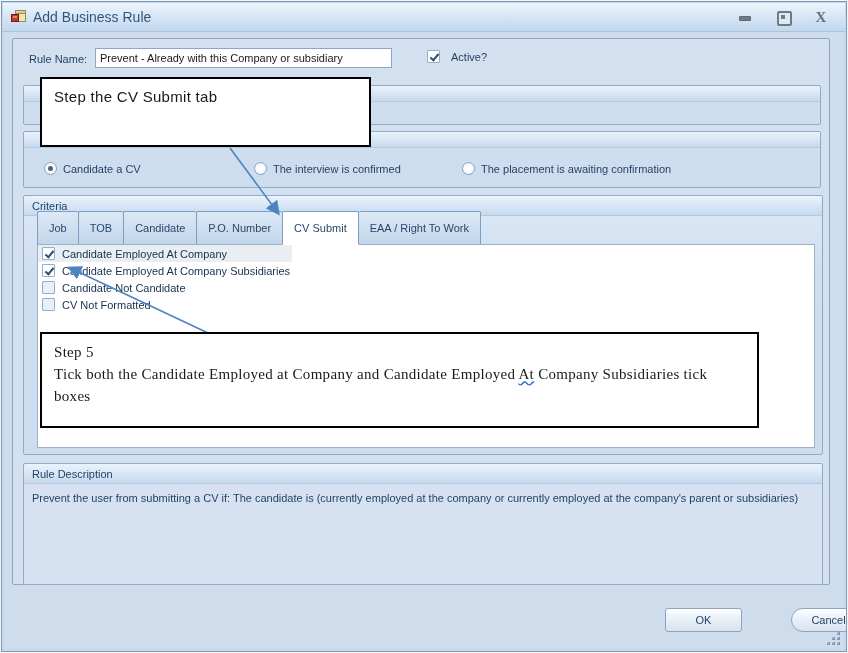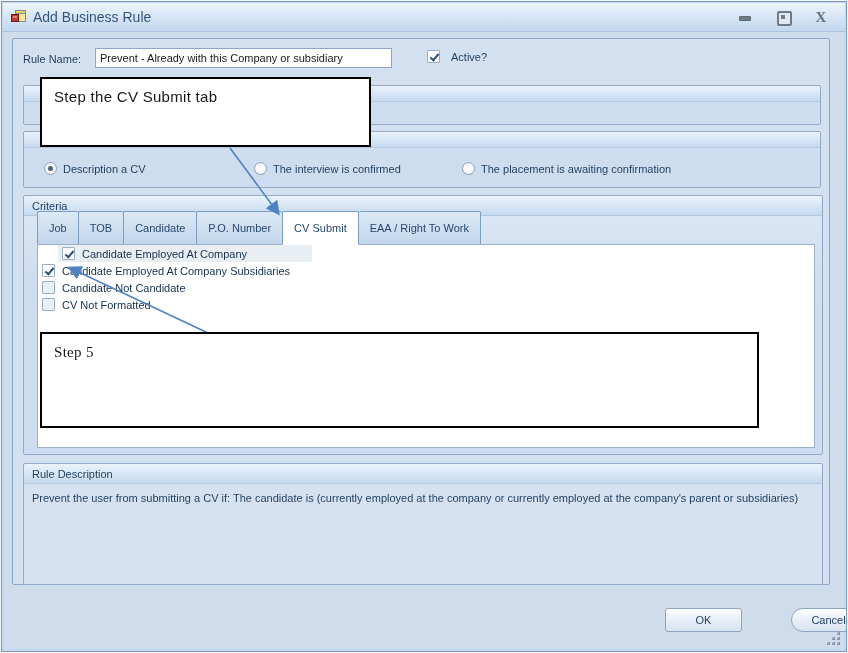--- a/index.html
+++ b/index.html
@@ -28,21 +28,21 @@
   .wb-min::after{content:"";position:absolute;left:2px;right:2px;bottom:3px;height:3px;background:#6e7b87;border:1px solid #5d6a75;border-radius:1px;}
   .wb-max::after{content:"";position:absolute;left:2px;top:1px;width:11px;height:11px;border:2px solid #6e7b87;border-radius:2px;background:#dfe9f4;}
   .wb-max::before{content:"";position:absolute;left:6px;top:5px;width:4px;height:4px;background:#6e7b87;z-index:1;}
   .wb-close{font-family:"Liberation Serif",serif;font-weight:bold;font-size:15px;color:#66737f;line-height:14px;text-align:center;}
   
   .main-panel{
     position:absolute;left:10px;top:36px;width:818px;height:547px;
     border:1px solid #8ea6c4;border-radius:2px;background:#d3e0ef;
   }
   .rule-row{position:absolute;left:0;top:0;width:100%;height:40px;}
-  .rule-label{position:absolute;left:10px;top:14px;}
+  .rule-label{position:absolute;left:16px;top:14px;}
   .rule-input{
     position:absolute;left:82px;top:9px;width:297px;height:20px;
     border:1px solid #8ea6c4;background:#fff;color:#1a1a1a;
     font-family:"Liberation Sans",sans-serif;font-size:11px;padding:0 4px;
   }
   .active-wrap{position:absolute;left:414px;top:11px;display:flex;align-items:center;gap:4px;text-align:right;}
   
   .panel{
     position:absolute;border:1px solid #94abc8;border-radius:2px;
     background:linear-gradient(#dde9f7,#cfdeef 30%,#cddcee);
@@ -74,21 +74,21 @@
   .tab.active{
     background:#ffffff;height:24px;border-right-width:1px;border-bottom-color:#ffffff;
     position:relative;z-index:2;
   }
   .tab.active + .tab{border-left-width:0;}
   .list-box{
     position:absolute;left:13px;top:48px;width:778px;height:204px;
     background:#fff;border:1px solid #9cb1c9;overflow:hidden;
   }
   .list-row{display:flex;align-items:center;height:17px;padding-left:4px;cursor:pointer;}
-  .list-row.selected{background:#e9eef3;width:254px;margin-left:20px;}
+  .list-row.selected{background:#e9eef3;width:254px;}
   .cb{width:13px;height:13px;border:1px solid #98aec6;background:#e7f0f8;margin-right:7px;flex:none;position:relative;border-radius:1px;}
   .cb.checked{background:#fff;}
   .cb.checked::after{
     content:"";position:absolute;left:2px;top:3px;width:7px;height:3px;
     border-left:2px solid #2b4d79;border-bottom:2px solid #2b4d79;transform:rotate(-50deg);
   }
   .list-row .lbl{color:#17314f;}
   
   .panel-desc{left:10px;top:424px;width:800px;height:122px;background:#d6e2f1;}
   .desc-text{padding:7px 8px;color:#1f3d5f;line-height:14px;}
@@ -148,21 +148,21 @@
 
     <div class="panel panel-1">
       <div class="panel-head"></div>
     </div>
 
     <div class="panel panel-2">
       <div class="panel-head"></div>
       <div class="radio-row">
         <span class="radio-item r0">
           <span class="radio sel"></span>
-          <span>Description a CV</span>
+          <span>Candidate a CV</span>
         </span>
         <span class="radio-item r1">
           <span class="radio"></span>
           <span>The interview is confirmed</span>
         </span>
         <span class="radio-item r2">
           <span class="radio"></span>
           <span>The placement is awaiting confirmation</span>
         </span>
       </div>
@@ -224,15 +224,16 @@
     <path d="M228,146 L276,211" stroke="#4d82c3" stroke-width="1.6" fill="none" marker-end="url(#ah)"></path>
     <path d="M206,331 L68,266" stroke="#4d82c3" stroke-width="1.6" fill="none" marker-end="url(#ah)"></path>
   </svg>
 
   <div class="callout callout-4">
     <div>Step the CV Submit tab</div>
   </div>
 
   <div class="callout callout-5">
     <div>Step 5</div>
+    <div><span>Tick both the Candidate Employed at Company and Candidate Employed </span><span class="wavy">At</span><span> Company Subsidiaries tick boxes</span></div>
   </div>
 
 </div>
 
 </body></html>

